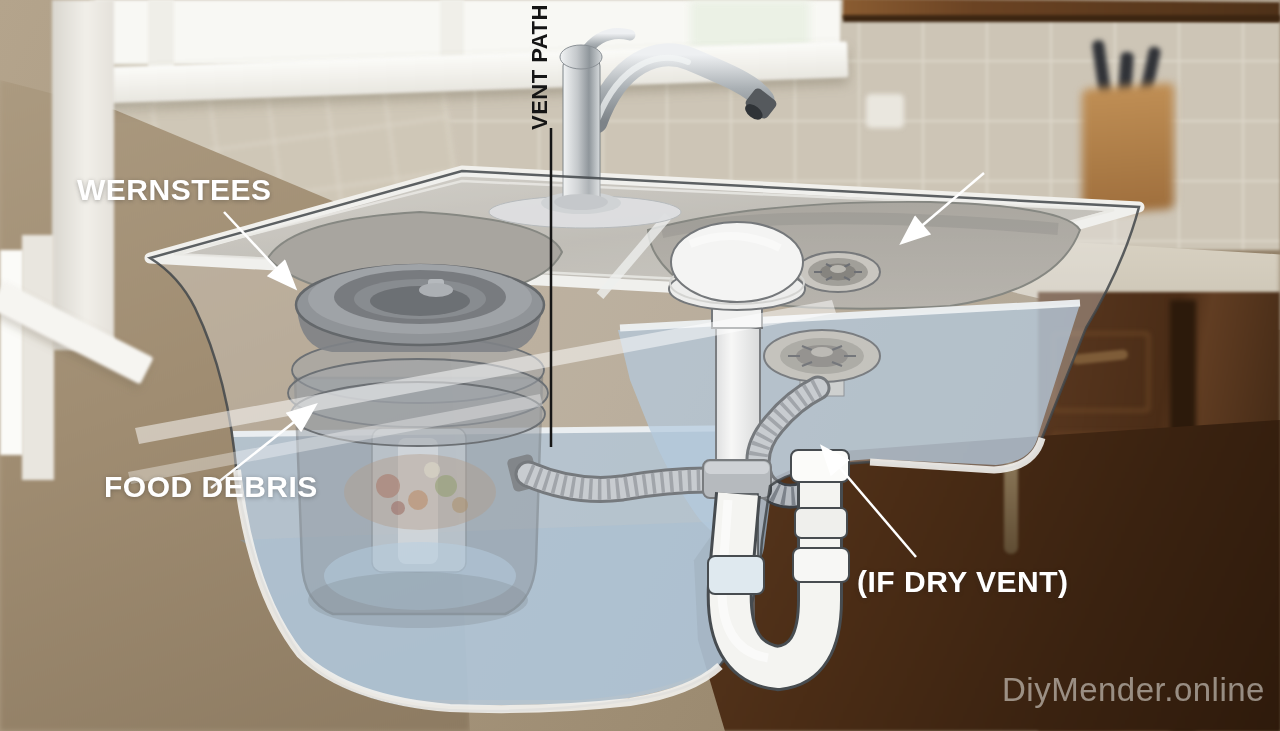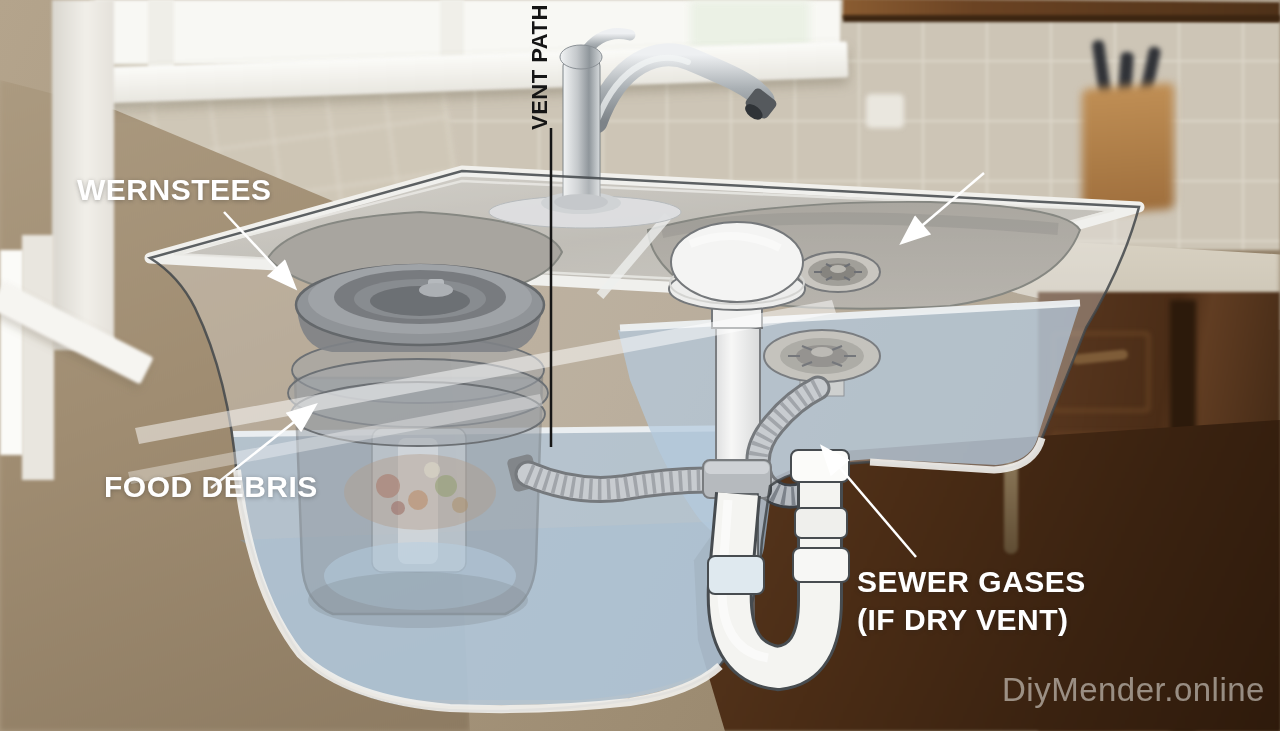--- a/index.html
+++ b/index.html
@@ -305,18 +305,17 @@
       <path d="M984,173 L904,241" marker-end="url(#arrowHead)"></path>
       <path d="M211,488 L313,407" marker-end="url(#arrowHead)"></path>
       <path d="M916,557 L824,449" marker-end="url(#arrowHead)"></path>
     </g>
   </svg>
 
   <div class="lbl" style="left:77px;top:165px;margin-top:8px;">WERNSTEES</div>
   <div class="lbl-vent">VENT PATH</div>
   <div class="lbl" style="left:104px;top:470px;">FOOD DEBRIS</div>
   <div class="lbl lbl-sewer" style="left:857px;top:563px;">
-    <span style="display:block;">SEWER GASES</span>
     <span style="display:block;">(IF DRY VENT)</span>
   </div>
 
   <div class="watermark">DiyMender.online</div>
 </div>
 
 </body></html>

